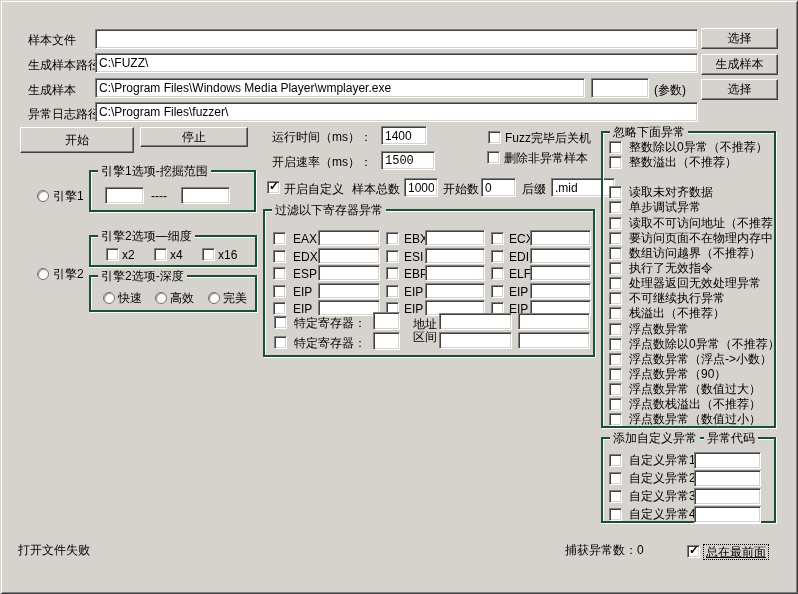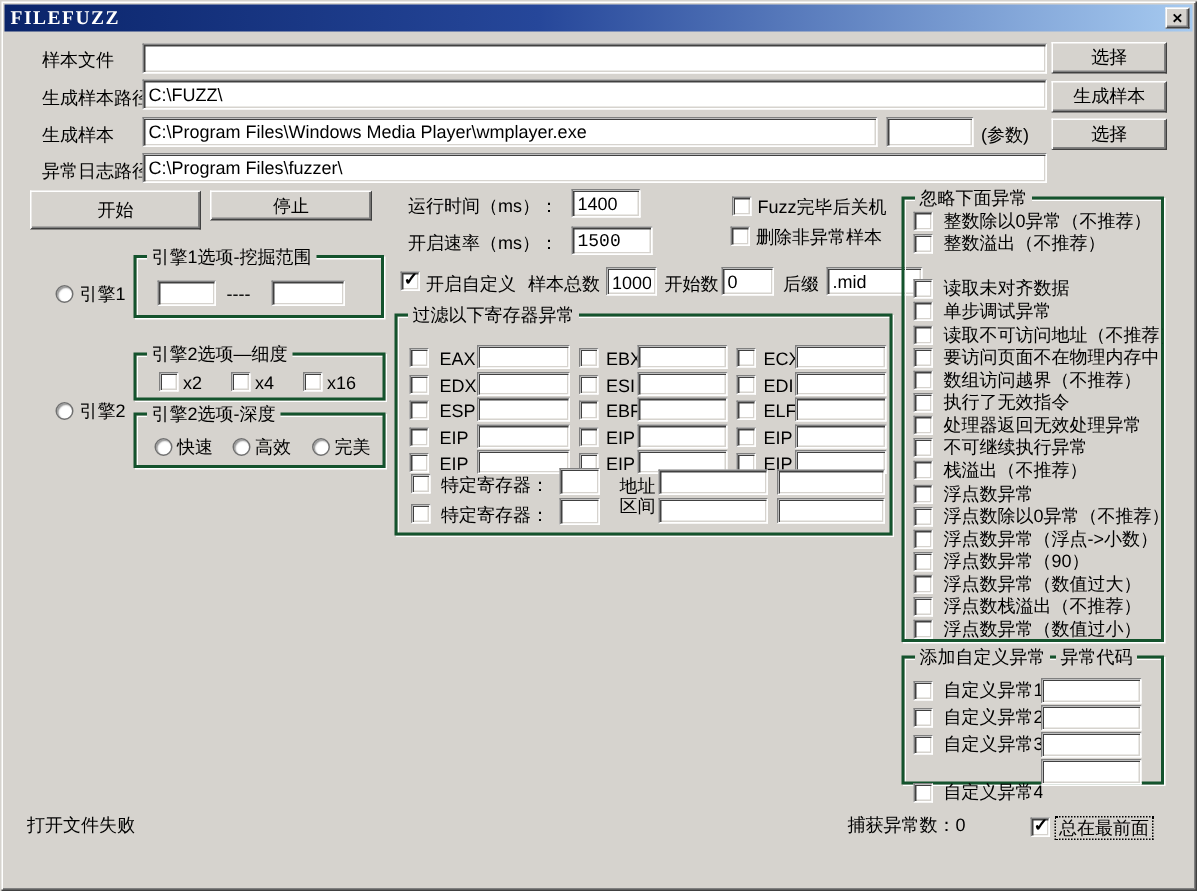--- a/index.html
+++ b/index.html
@@ -24,31 +24,27 @@
   .gb { position:absolute; border:2px solid #14532d; box-shadow: inset 1px 1px 0 #fff, 1px 1px 0 #fff; }
   .gb-title { position:absolute; top:-8px; left:7px; background:#D6D3CE; padding:0 3px; white-space:nowrap; line-height:14px; }
   .cb { position:absolute; width:13px; height:13px; background:#fff; border:1px solid;
     border-color:#808080 #fff #fff #808080; box-shadow: inset 1px 1px 0 #404040, inset -1px -1px 0 #D6D3CE; }
   .cb.checked::before { content:"✓"; position:absolute; left:1px; top:-3px; font-size:12px; font-weight:bold; color:#000; }
   .radio { position:absolute; width:12px; height:12px; border-radius:50%; background:#fff;
     border:1px solid #707070; box-shadow: inset 1px 1px 1px rgba(64,64,64,0.55); }
   .row { position:absolute; height:14px; overflow:hidden; white-space:nowrap; }
   .row .cb { top:0; }
   .row .row-label { position:absolute; left:22px; top:0; white-space:nowrap; line-height:13px; }
-  .dotted-label { outline:1px dotted #000; padding:0 2px; }
+  .dotted-label { outline:1px dotted #000; padding:0 2px;text-decoration:underline; }
 </style>
 </head>
 <body>
 
 <div class="window">
 
-  <div class="titlebar">
-    <span class="title-text">FILEFUZZ</span>
-    <span class="close-btn">✕</span>
-  </div>
 
   <span class="lbl" style="left:28px;top:33px">样本文件</span>
   <input class="field" style="left: 95px; top: 29px; width: 603px; height: 20px;" value="">
   <div class="btn" style="left:701px;top:28px;width:77px;height:21px">选择</div>
 
   <span class="lbl" style="left:28px;top:58px">生成样本路径</span>
   <input class="field" style="left: 95px; top: 53px; width: 603px; height: 20px;" value="C:\FUZZ\">
   <div class="btn" style="left:701px;top:54px;width:77px;height:21px">生成样本</div>
 
   <span class="lbl" style="left:28px;top:83px">生成样本</span>
@@ -264,21 +260,21 @@
     <div class="row" style="left:4px;top:33px;width:88px">
         <span class="cb" style="left:2px"></span>
         <span class="row-label">自定义异常2</span>
       </div>
     <input class="field" style="left: 91px; top: 31px; width: 67px; height: 17px;" value="">
     <div class="row" style="left:4px;top:51px;width:88px">
         <span class="cb" style="left:2px"></span>
         <span class="row-label">自定义异常3</span>
       </div>
     <input class="field" style="left: 91px; top: 49px; width: 67px; height: 17px;" value="">
-    <div class="row" style="left:4px;top:83px;width:88px">
+    <div class="row" style="left:4px;top:69px;width:88px">
         <span class="cb" style="left:2px"></span>
         <span class="row-label">自定义异常4</span>
       </div>
     <input class="field" style="left: 91px; top: 67px; width: 67px; height: 17px;" value="">
   </div>
 
   <span class="lbl" style="left:18px;top:543px">打开文件失败</span>
   <span class="lbl" style="left:565px;top:543px"><span>捕获异常数：</span><span>0</span></span>
   <span class="cb checked" style="left:687px;top:545px"></span>
   <span class="lbl dotted-label" style="left:704px;top:545px">总在最前面</span>

